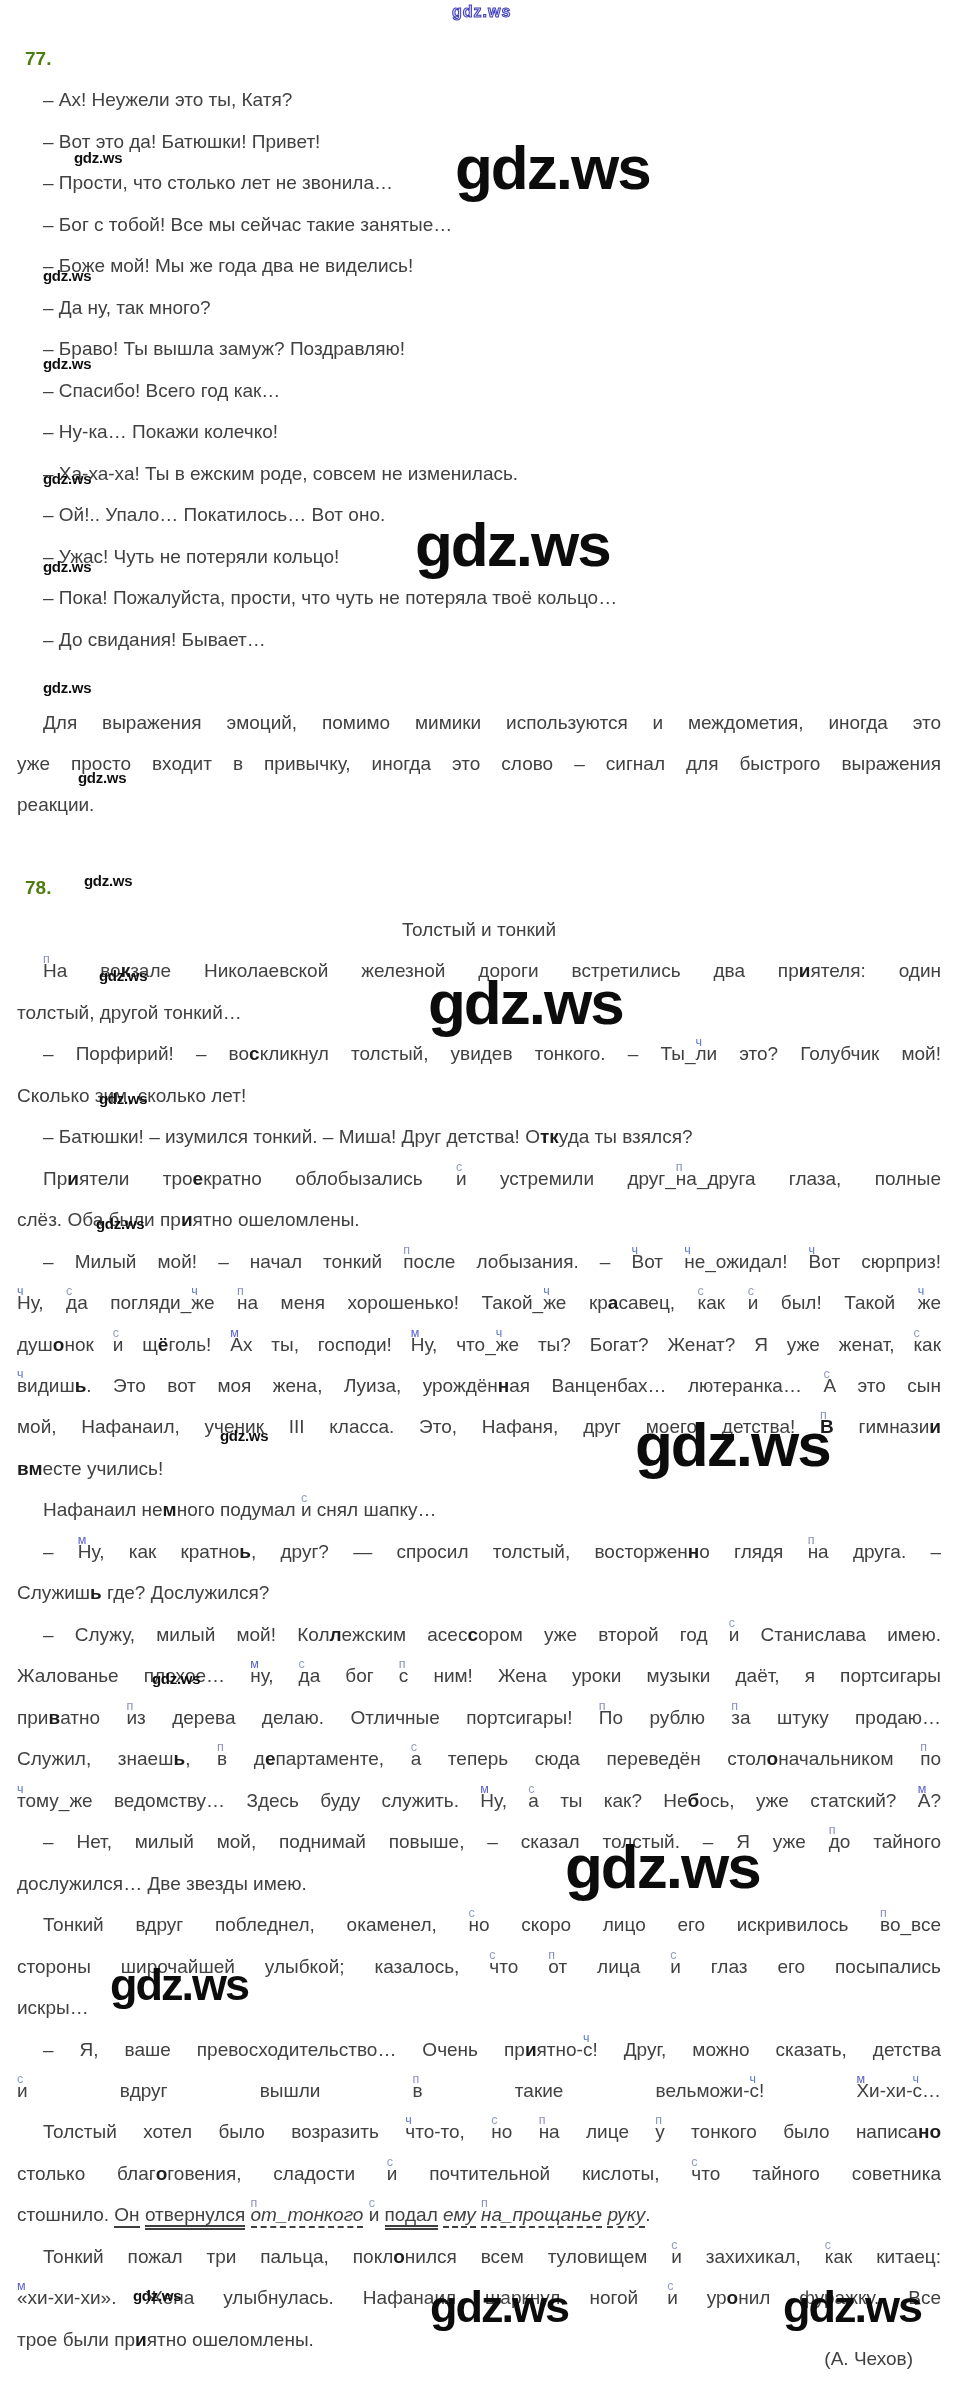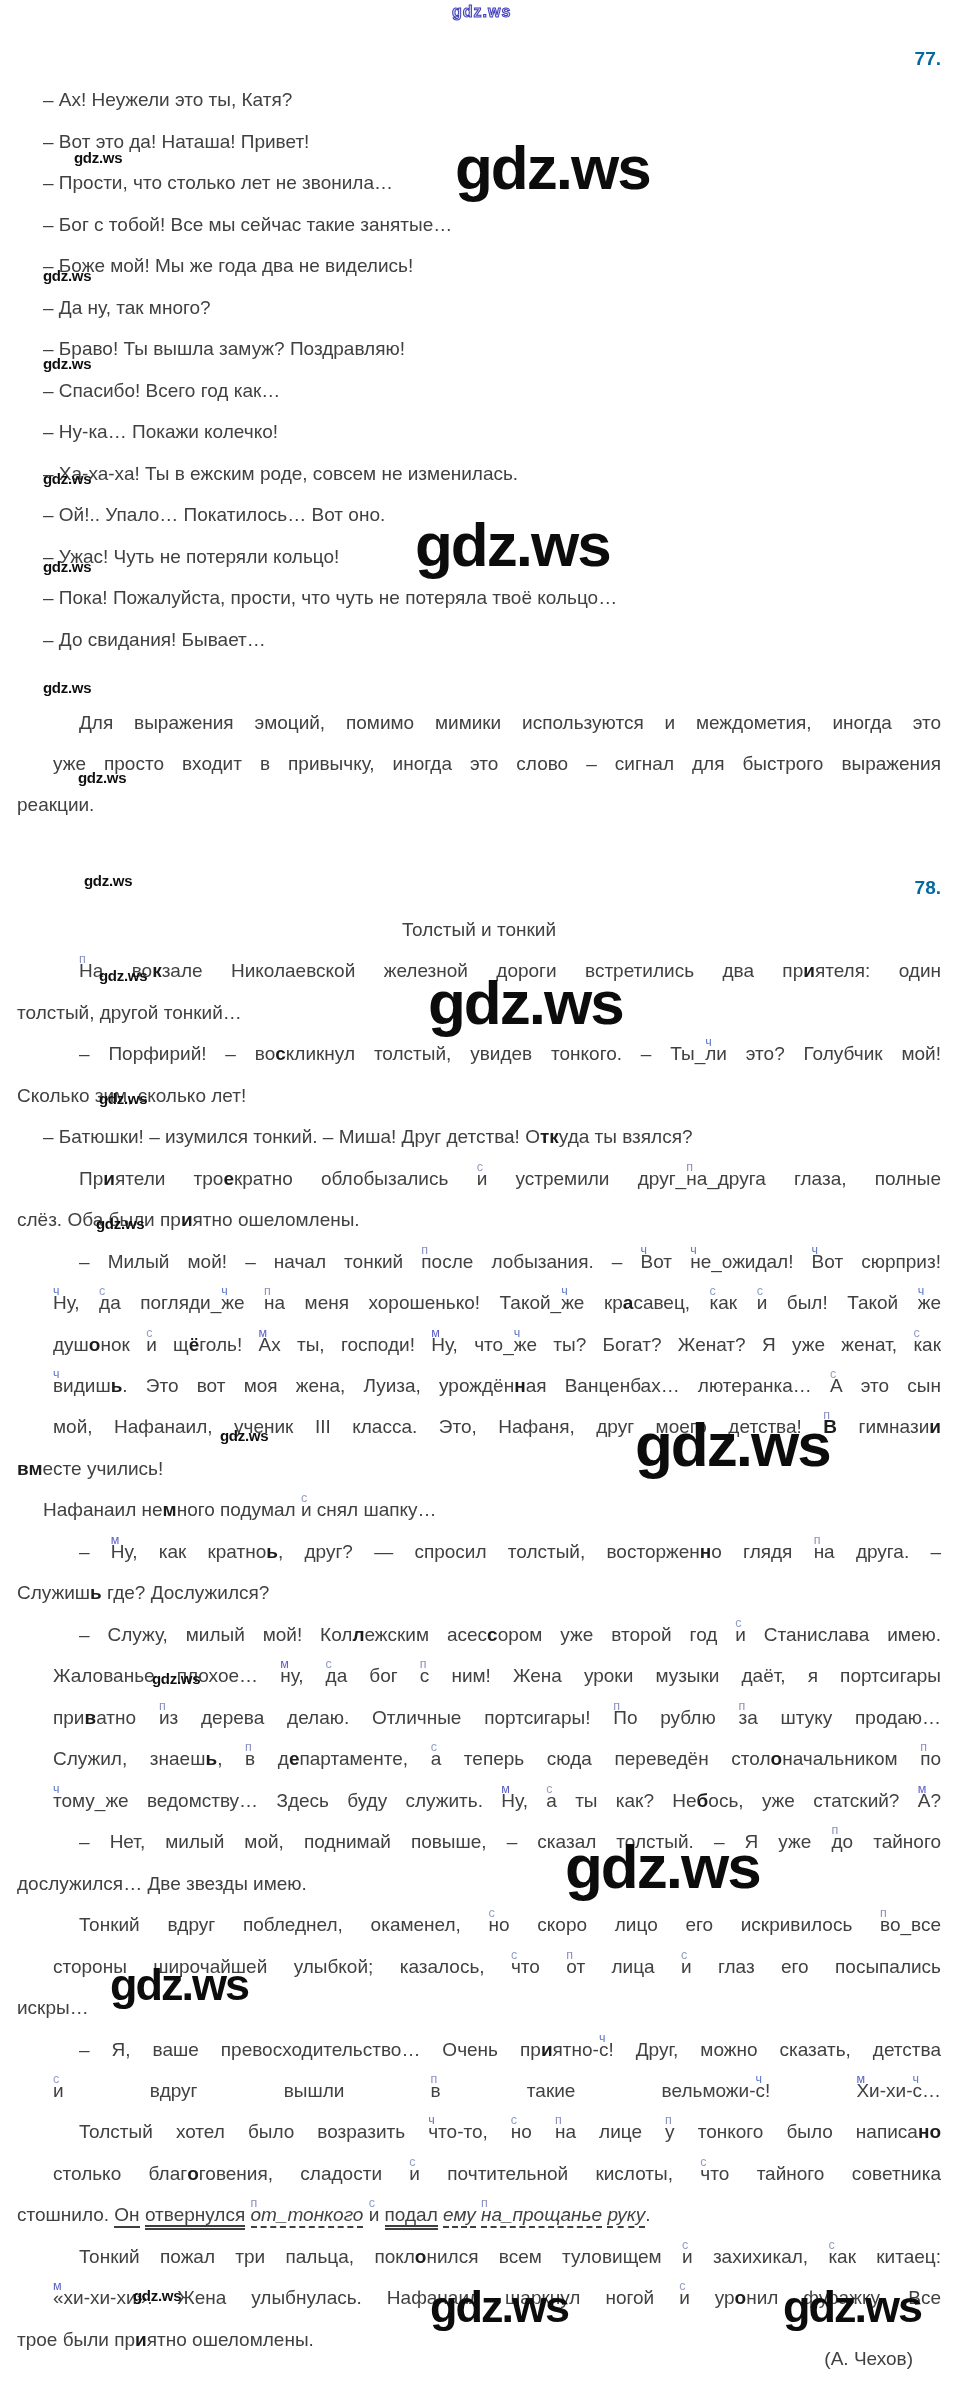--- a/index.html
+++ b/index.html
@@ -3,22 +3,22 @@
 <meta charset="utf-8">
 <style>
   html,body{margin:0;padding:0;}
   body{
     width:957px;height:2386px;background:#ffffff;position:relative;
     font-family:"Liberation Sans",sans-serif;color:#414141;overflow:hidden;
   }
   #doc{position:absolute;left:17px;top:46px;width:924px;}
   .ln{height:41.47px;font-size:19px;line-height:25px;white-space:normal;}
   .ind{padding-left:26px;}
-  .numln{padding-left:8px;font-weight:bold;color:#0369a1;text-align:right;}
-  .j{text-align:justify;text-align-last:justify;margin-left:36px;}
+  .numln{padding-left:8px;font-weight:bold;color:#4d7c0f;}
+  .j{text-align:justify;text-align-last:justify;}
   .ctr{text-align-last:center;}
   .bo{font-weight:bold;color:#1d1d1d;}
   .sup{display:inline-block;width:0;position:relative;top:-14px;font-size:12.5px;font-weight:normal;overflow:visible;letter-spacing:0;}
   .sup-p{color:#8a90bd}.sup-ch{color:#5f7bc9}.sup-s{color:#93a0c4}.sup-m{color:#5a5fc9}
   .us{border-bottom:2px solid #3f3f3f;padding-bottom:1px;text-align:center;}
   .ud{border-bottom:5px double #3f3f3f;}
   .uda{border-bottom:2px dashed #3f3f3f;padding-bottom:1px;font-style:italic;}
   .wm-top{position:absolute;left:452px;top:4px;font-size:16px;font-weight:bold;letter-spacing:1px;
     color:#d8d8f2;-webkit-text-stroke:1px #3e3ebc;line-height:1;}
   .wm-sm{position:absolute;font-size:15px;font-weight:bold;color:#0f0f0f;line-height:1;letter-spacing:-0.3px;}
@@ -26,21 +26,21 @@
   .author{position:absolute;right:44px;top:2348px;font-size:19px;color:#414141;}
 </style>
 </head>
 <body>
 
 <div class="wm-top">gdz.ws</div>
 
 <div id="doc">
     <div class="ln numln">77.</div>
     <div class="ln ind"><span>– Ах! Неужели это ты, Катя?</span></div>
-    <div class="ln ind"><span>– Вот это да! Наташа! Привет!</span></div>
+    <div class="ln ind"><span>– Вот это да! Батюшки! Привет!</span></div>
     <div class="ln ind"><span>– Прости, что столько лет не звонила…</span></div>
     <div class="ln ind"><span>– Бог с тобой! Все мы сейчас такие занятые…</span></div>
     <div class="ln ind"><span>– Боже мой! Мы же года два не виделись!</span></div>
     <div class="ln ind"><span>– Да ну, так много?</span></div>
     <div class="ln ind"><span>– Браво! Ты вышла замуж? Поздравляю!</span></div>
     <div class="ln ind"><span>– Спасибо! Всего год как…</span></div>
     <div class="ln ind"><span>– Ну-ка… Покажи колечко!</span></div>
     <div class="ln ind"><span>– Ха-ха-ха! Ты в ежским роде, совсем не изменилась.</span></div>
     <div class="ln ind"><span>– Ой!.. Упало… Покатилось… Вот оно.</span></div>
     <div class="ln ind"><span>– Ужас! Чуть не потеряли кольцо!</span></div>

